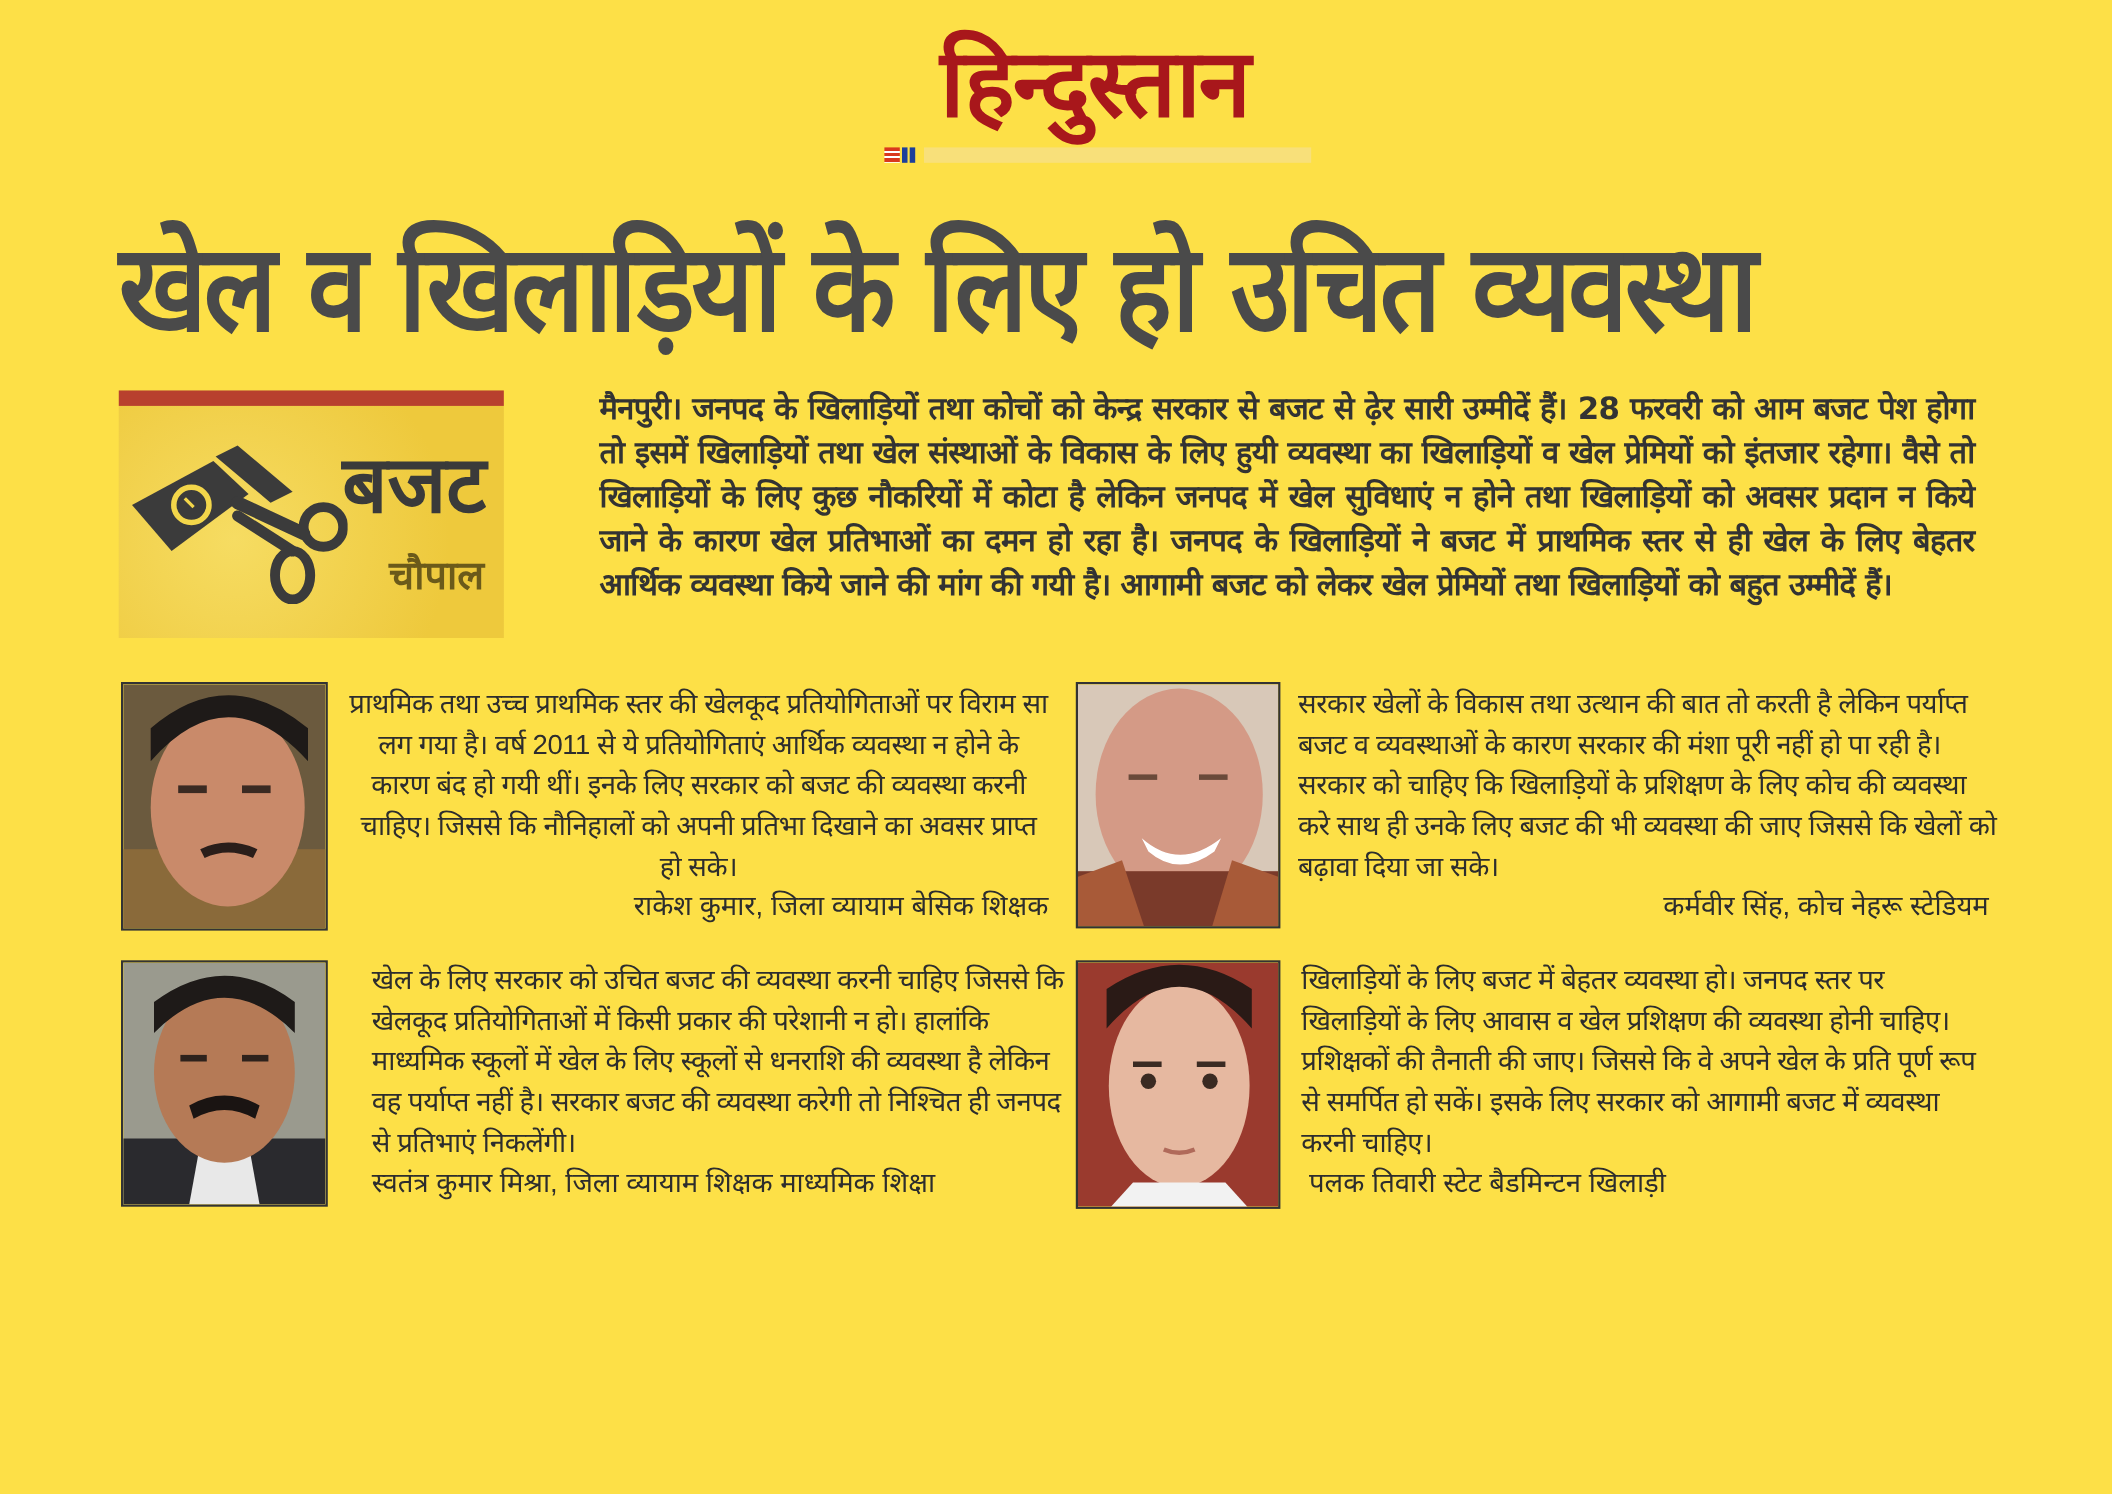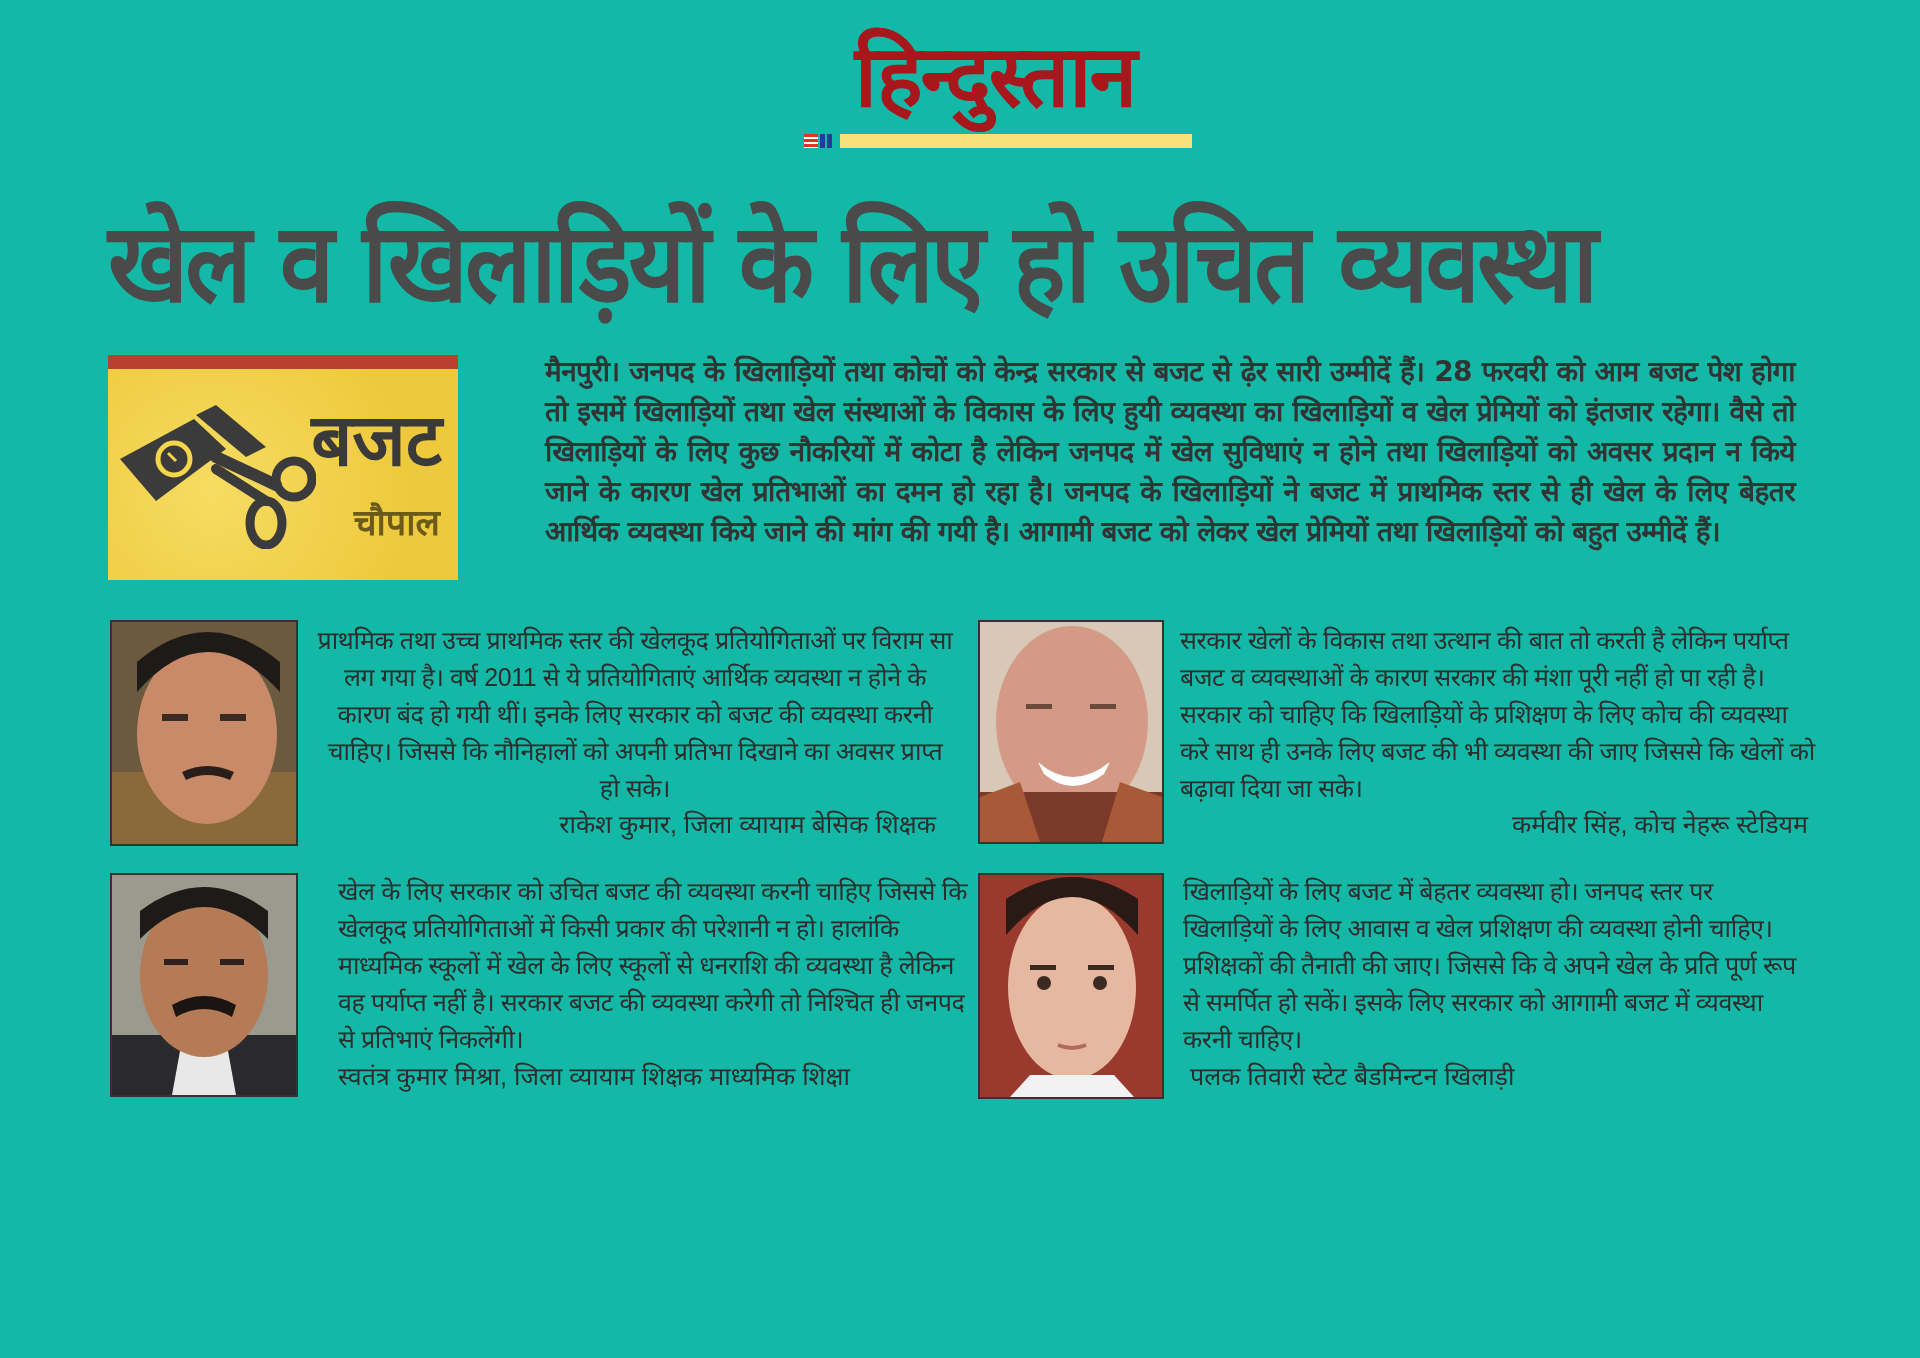--- a/index.html
+++ b/index.html
@@ -12,21 +12,21 @@
       height: 1358px;
       position: relative;
       overflow: hidden;
       font-family: "DejaVu Sans", "Liberation Sans", sans-serif;
       color: #2a2a2a;
     }
     .page {
       position: absolute;
       left: 0; top: 0;
       width: 1920px; height: 1358px;
-      background: #14b8a6;
+      background: #fde047;
     }
 
     
     .masthead {
       position: absolute;
       left: 790px; top: 22px;
       width: 410px; height: 130px;
     }
     .masthead .logo-text {
       position: absolute;
@@ -151,21 +151,21 @@
       font-family: "Liberation Sans", "DejaVu Sans", sans-serif;
       font-size: 25px;
       line-height: 37px;
       color: #2d2d2d;
       white-space: nowrap;
     }
 
     #op1 { left: 110px; top: 620px; width: 850px; height: 235px; }
     #op1 .photo { width: 184px; height: 222px; }
     #op1 .quote { left: 205px; top: 2px; width: 640px; text-align: center; }
-    #op1 .byline { right: 24px; top: 186px; text-align: left; }
+    #op1 .byline { right: 7px; top: 186px; text-align: left; }
 
     #op2 { left: 978px; top: 620px; width: 850px; height: 235px; }
     #op2 .photo { width: 182px; height: 220px; }
     #op2 .quote { left: 202px; top: 2px; width: 640px; }
     #op2 .byline { right: 20px; top: 186px; text-align: right; }
 
     #op3 { left: 110px; top: 873px; width: 860px; height: 235px; }
     #op3 .photo { width: 184px; height: 220px; }
     #op3 .quote { left: 228px; top: 0px; width: 630px; }
     #op3 .byline { left: 228px; top: 185px; }

